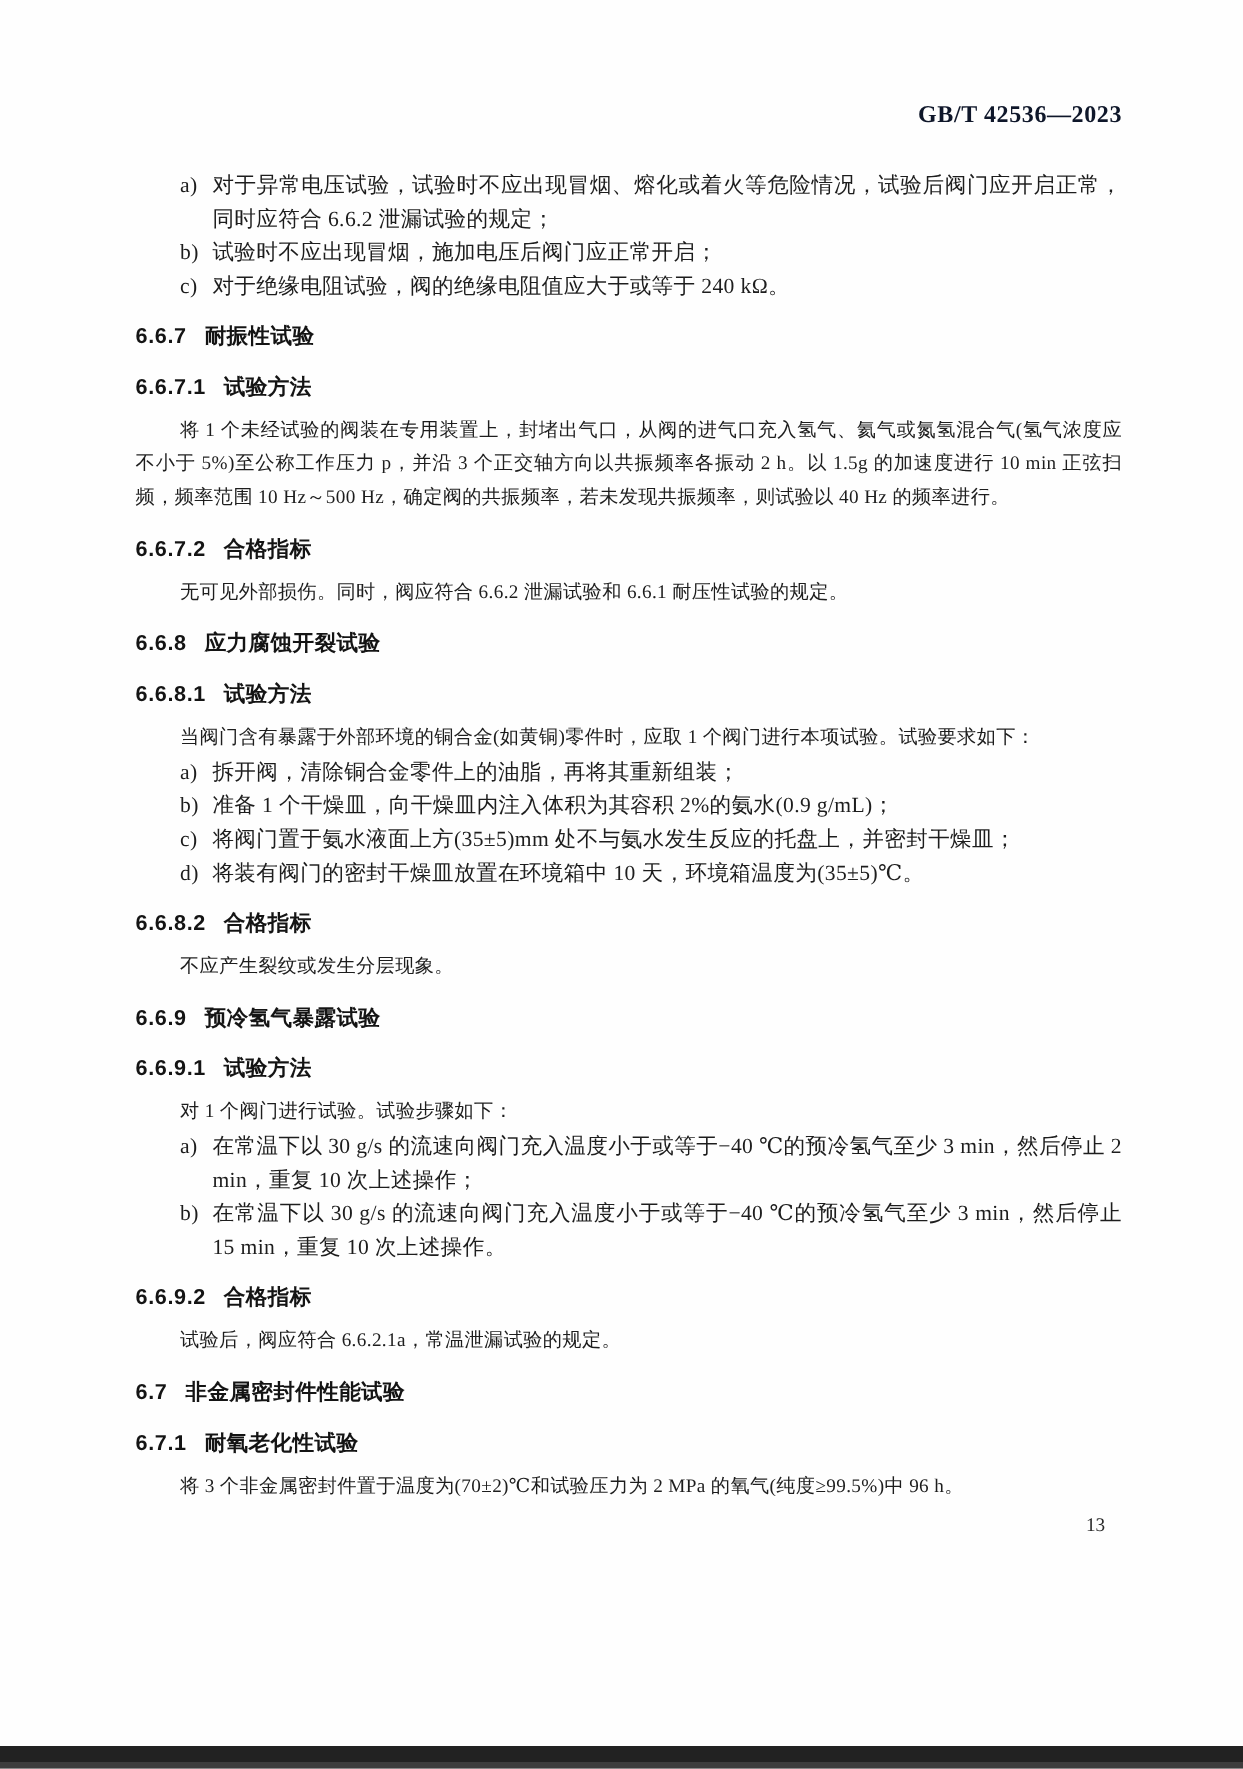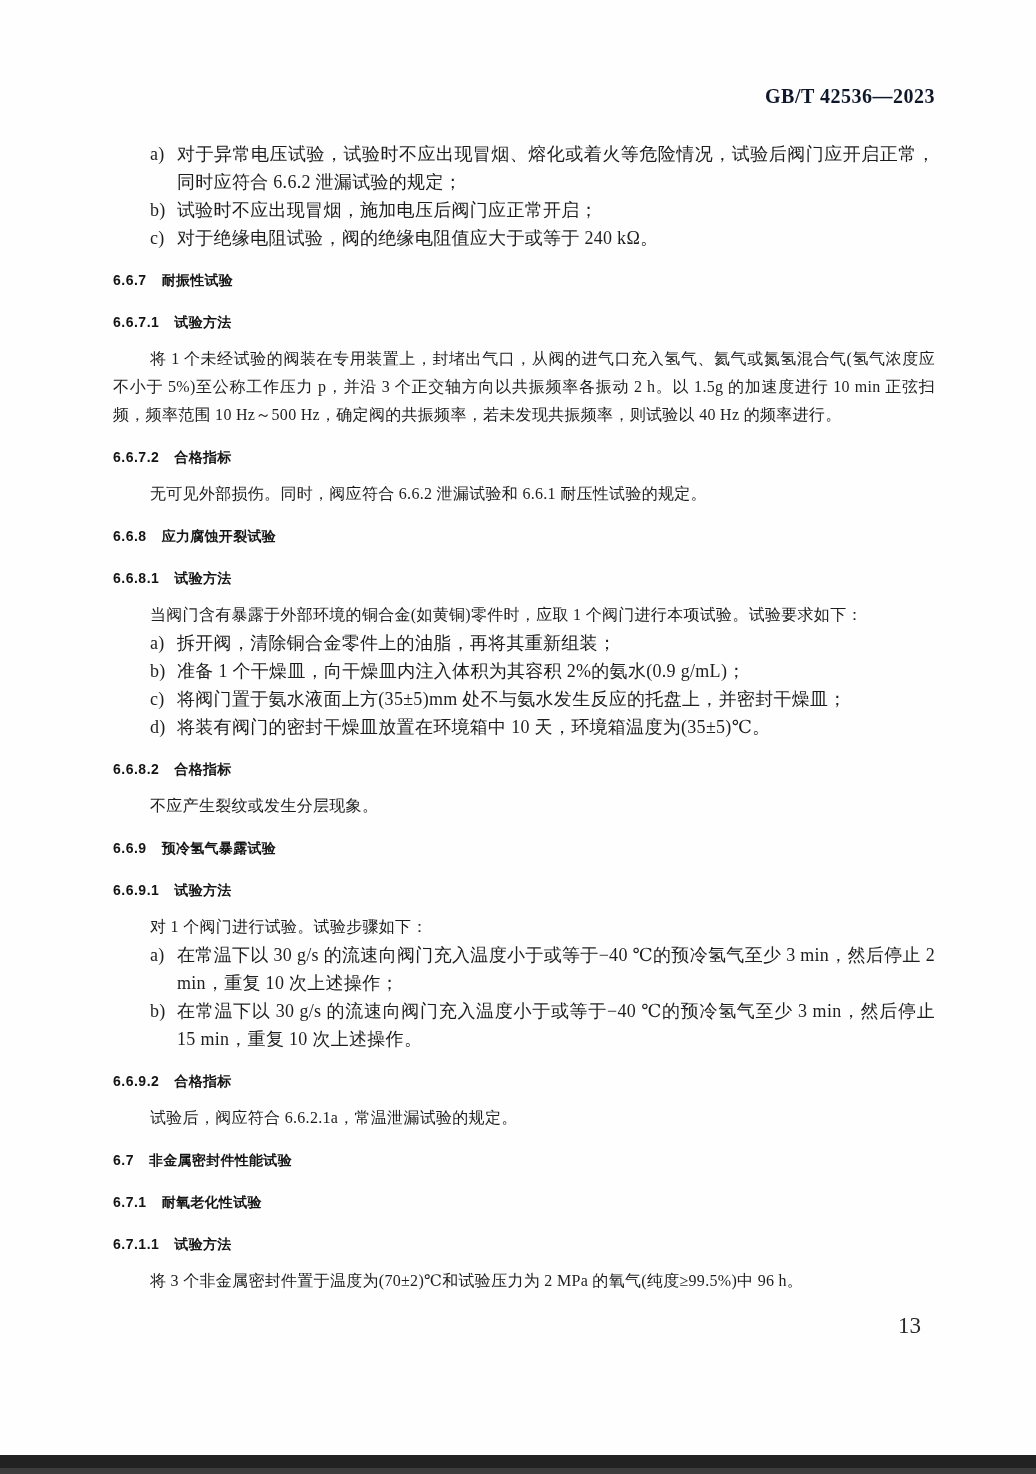--- a/index.html
+++ b/index.html
@@ -39,41 +39,41 @@
     text-align: justify;
     letter-spacing: 0.3px;
   }
   .list-item .marker {
     position: absolute;
     left: 37px; top: 0;
   }
   .heading {
     font-family: "Liberation Sans", "DejaVu Sans", sans-serif;
     font-weight: 700;
-    font-size: 14px;
+    font-size: 18px;
     line-height: 28px;
     margin: 14px 0 9px 0;
     color: #141414;
     letter-spacing: 0.3px;
   }
   .heading .h-num { margin-right: 15px; letter-spacing: 0.5px; }
   .para {
     font-size: 16px;
     line-height: 28px;
     margin: 0;
     text-align: justify;
     text-indent: 37px;
     letter-spacing: 0.3px;
   }
   .footer-page {
     text-align: right;
     padding-right: 14px;
-    font-size: 23px;
+    font-size: 16px;
     line-height: 26px;
-    margin-top: 18px;
+    margin-top: 6px;
     color: #2a2a2a;
   }
   .bottom-bar {
     position: absolute;
     left: 0; bottom: 0;
     width: 100%; height: 19px;
     background: linear-gradient(#222222 0 70%, #3d3d3d 70% 100%);
   }
 </style>
 </head>
@@ -178,23 +178,20 @@
     <p class="para">试验后，阀应符合 6.6.2.1a，常温泄漏试验的规定。</p>
 
     <div class="heading">
       <span class="h-num">6.7</span><span>非金属密封件性能试验</span>
     </div>
 
     <div class="heading">
       <span class="h-num">6.7.1</span><span>耐氧老化性试验</span>
     </div>
 
-    <div class="heading">
-      <span class="h-num">6.7.1.1</span><span>试验方法</span>
-    </div>
 
     <p class="para">将 3 个非金属密封件置于温度为(70±2)℃和试验压力为 2 MPa 的氧气(纯度≥99.5%)中 96 h。</p>
 
     <div class="footer-page">13</div>
 
   </div>
 
   <div class="bottom-bar"></div>
 </div>
 

